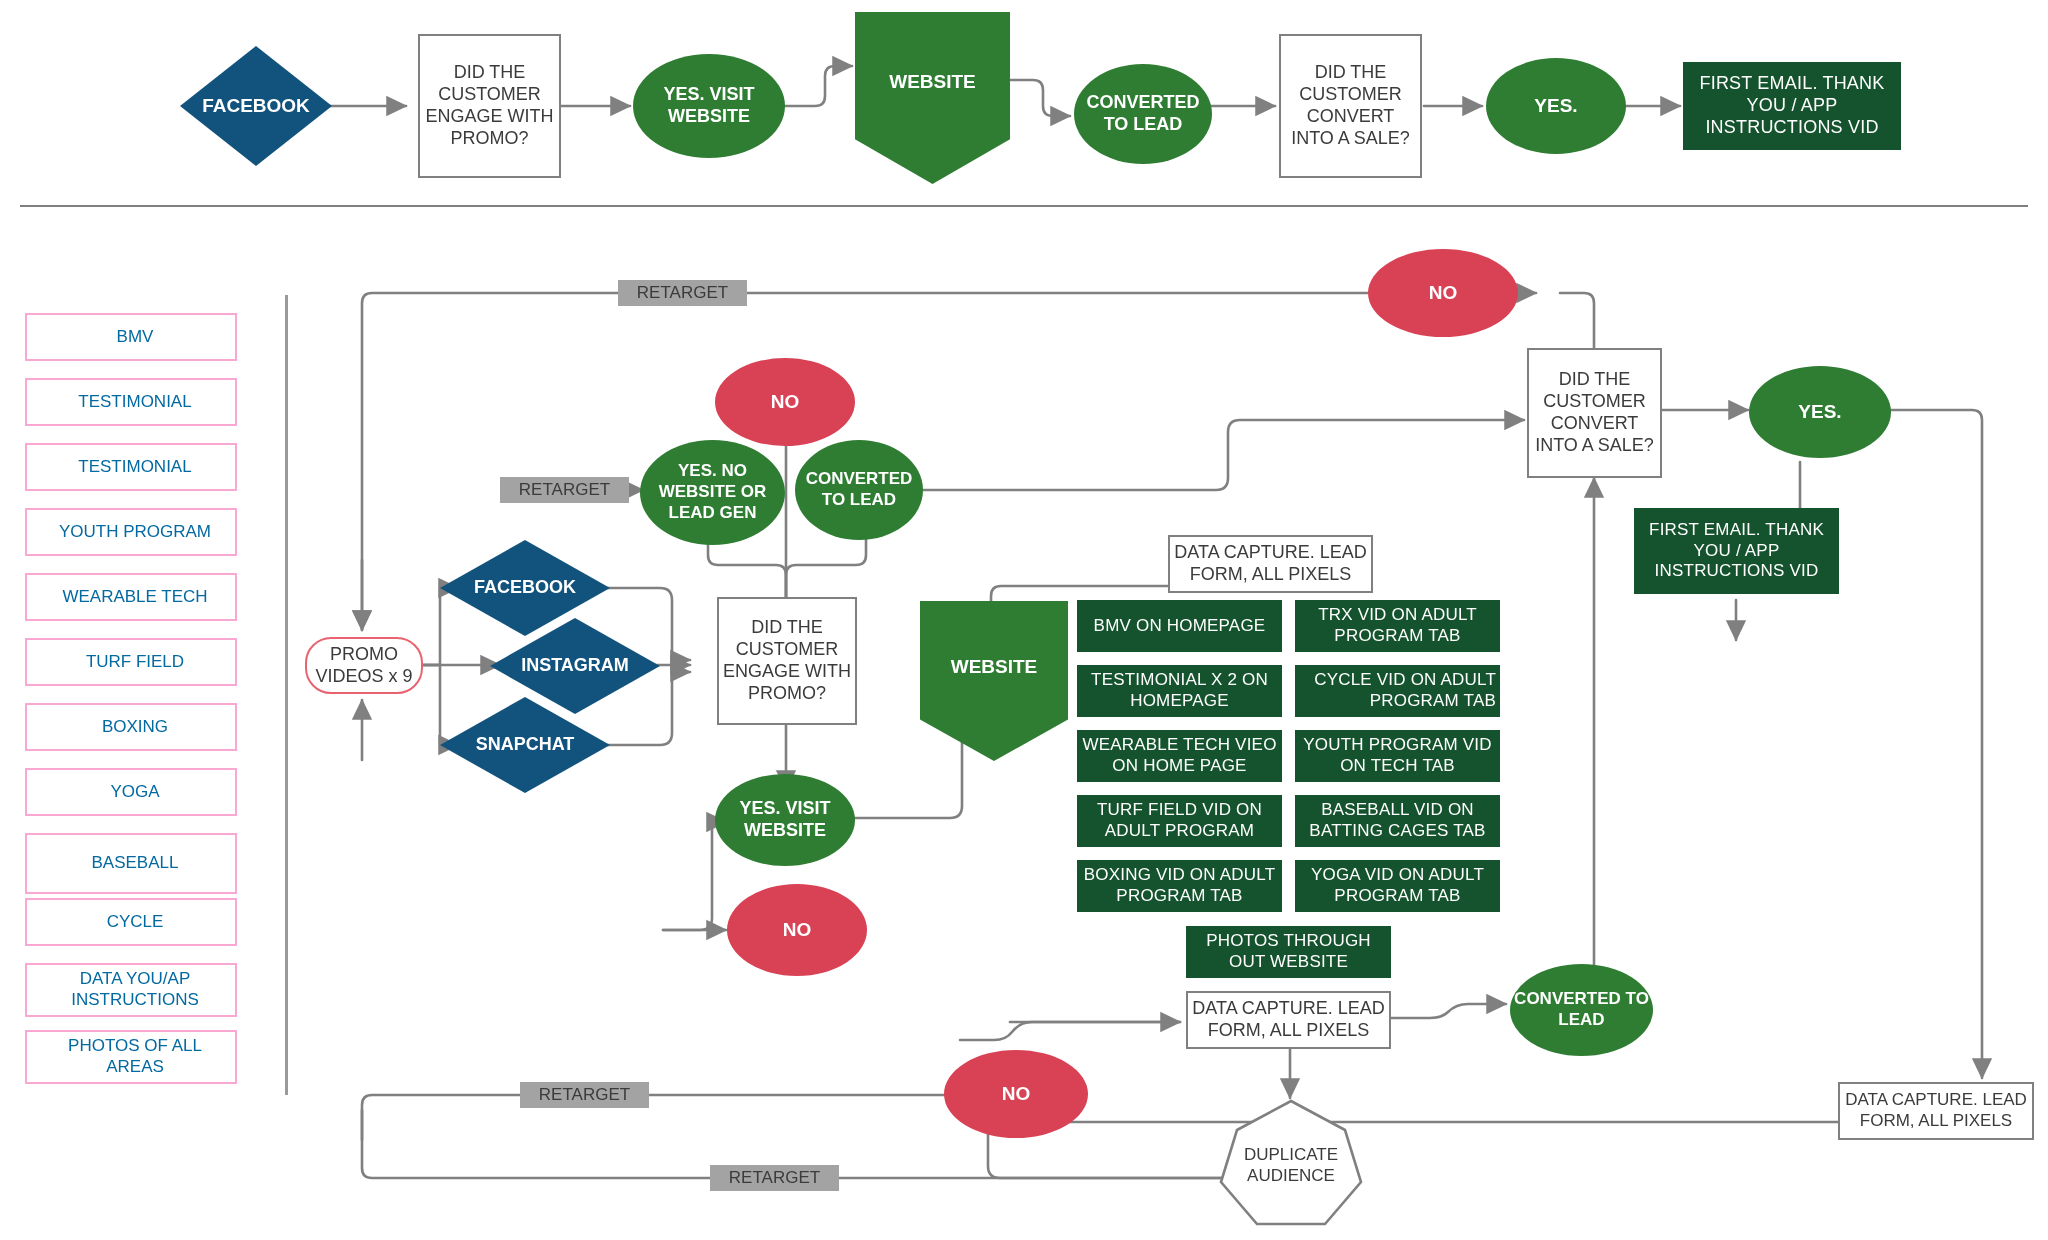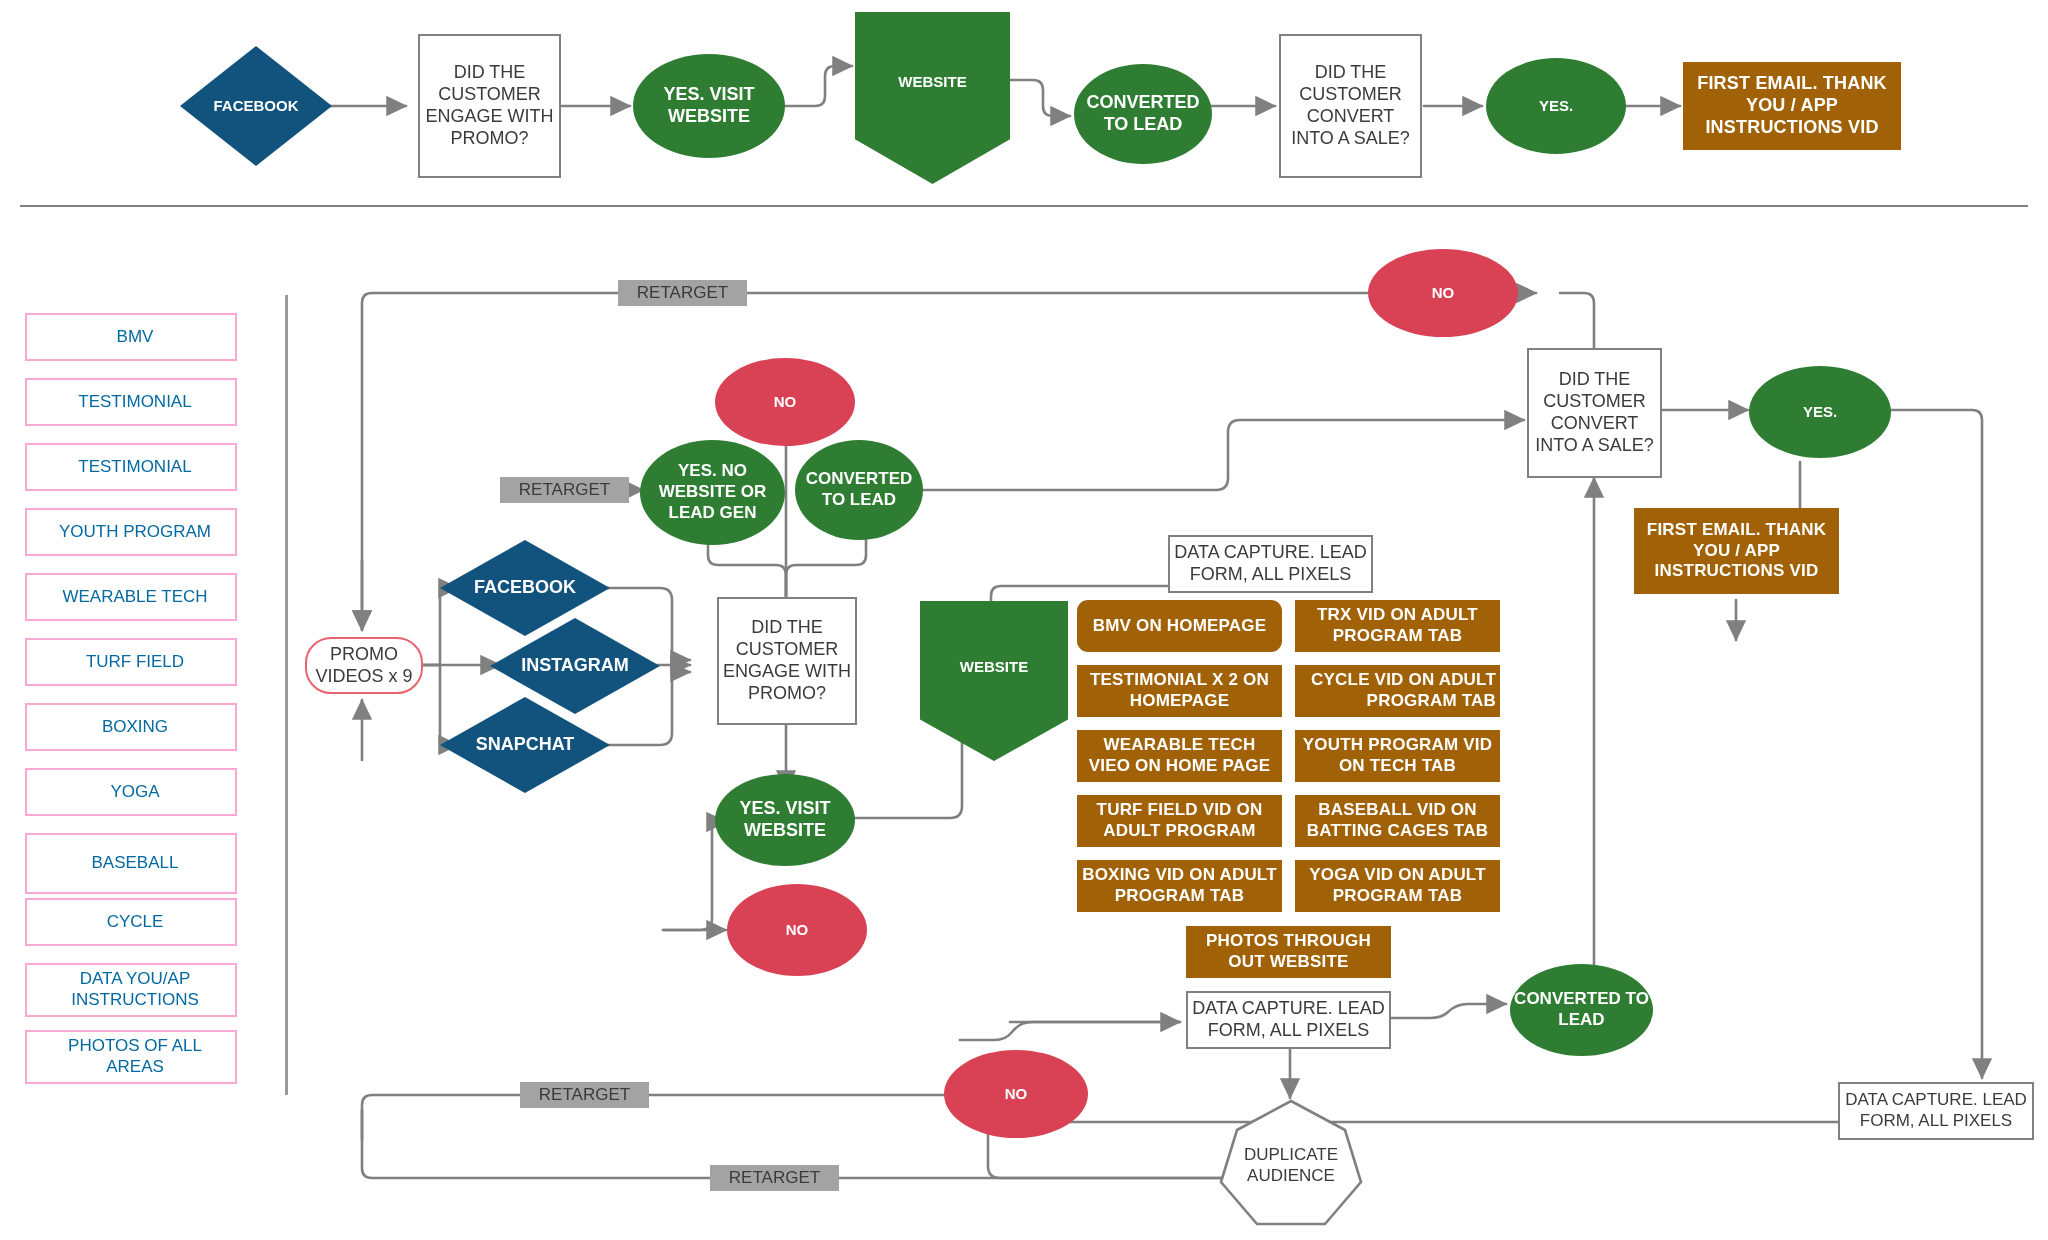--- a/index.html
+++ b/index.html
@@ -3,34 +3,34 @@
 <meta charset="utf-8">
 <style>
   html,body{margin:0;padding:0;background:#ffffff;}
   body{width:2048px;height:1240px;position:relative;font-family:"Liberation Sans",sans-serif;overflow:hidden;}
   #stage{position:absolute;left:0;top:0;width:2048px;height:1240px;}
   svg.links{position:absolute;left:0;top:0;width:2048px;height:1240px;pointer-events:none;}
   .node{position:absolute;box-sizing:border-box;display:flex;align-items:center;justify-content:center;text-align:center;line-height:1.22;}
   .node span{display:block;width:100%;padding:0 4px;}
   
   .box-white{background:#ffffff;border:2px solid #808080;color:#3b3b3b;}
-  .box-blue{background:#a16207;color:#ffffff;font-weight:bold;letter-spacing:.2px;}
+  .box-blue{background:#14532d;color:#ffffff;font-weight:normal;letter-spacing:.2px;}
   .ell-green{background:#2E7D32;color:#ffffff;border-radius:50%;font-weight:bold;}
   .ell-red{background:#D94155;color:#ffffff;border-radius:50%;font-weight:bold;}
   .pill-red{background:#ffffff;border:2.5px solid #E8636F;border-radius:26px;color:#3b3b3b;}
   .diamond-blue{background:#12537E;color:#ffffff;font-weight:bold;
     clip-path:polygon(50% 0%,100% 50%,50% 100%,0% 50%);}
   .pent-green{background:#2E7D32;color:#ffffff;font-weight:bold;
     clip-path:polygon(0% 0%,100% 0%,100% 74%,50% 100%,0% 74%);}
   .sidebar-item{background:#ffffff;border:2px solid #f9a8d4;color:#0369a1;padding-left:8px;}
   .edge-label{position:absolute;background:#a3a3a3;color:#3b3b3b;padding:0 7px;
     display:flex;align-items:center;justify-content:center;white-space:nowrap;}
   .divider{position:absolute;background:#808080;}
   .vrule{position:absolute;background:#9a9a9a;}
-  .f17{font-size:17px;} .f18{font-size:18px;} .f19{font-size:15px;}
+  .f17{font-size:17px;} .f18{font-size:18px;} .f19{font-size:19px;}
 </style>
 </head>
 <body>
 
 <div id="stage">
 
   <svg class="links" viewBox="0 0 2048 1240">
     <defs>
       <marker id="ah" markerWidth="9" markerHeight="9" refX="7.6" refY="4.5" orient="auto">
         <path d="M0,0.6 L8.2,4.5 L0,8.4 z" fill="#808080"></path>
@@ -278,21 +278,21 @@
     <span>RETARGET</span>
   </div>
   <div class="edge-label f17" style="left:520px;top:1082px;width:115px;height:26px;">
     <span>RETARGET</span>
   </div>
   <div class="edge-label f17" style="left:710px;top:1165px;width:115px;height:26px;">
     <span>RETARGET</span>
   </div>
 
   <div>
-    <div class="node box-blue f17" style="left:1077px;top:600px;width:205px;height:52px;border-radius:11px;">
+    <div class="node box-blue f17" style="left:1077px;top:600px;width:205px;height:52px;">
       <span>BMV ON HOMEPAGE</span>
       </div>
     <div class="node box-blue f17" style="left:1077px;top:665px;width:205px;height:52px;">
       <span>TESTIMONIAL X 2 ON HOMEPAGE</span>
       </div>
     <div class="node box-blue f17" style="left:1077px;top:730px;width:205px;height:52px;">
       <span>WEARABLE TECH VIEO ON HOME PAGE</span>
       </div>
     <div class="node box-blue f17" style="left:1077px;top:795px;width:205px;height:52px;">
       <span>TURF FIELD VID ON ADULT PROGRAM</span>

